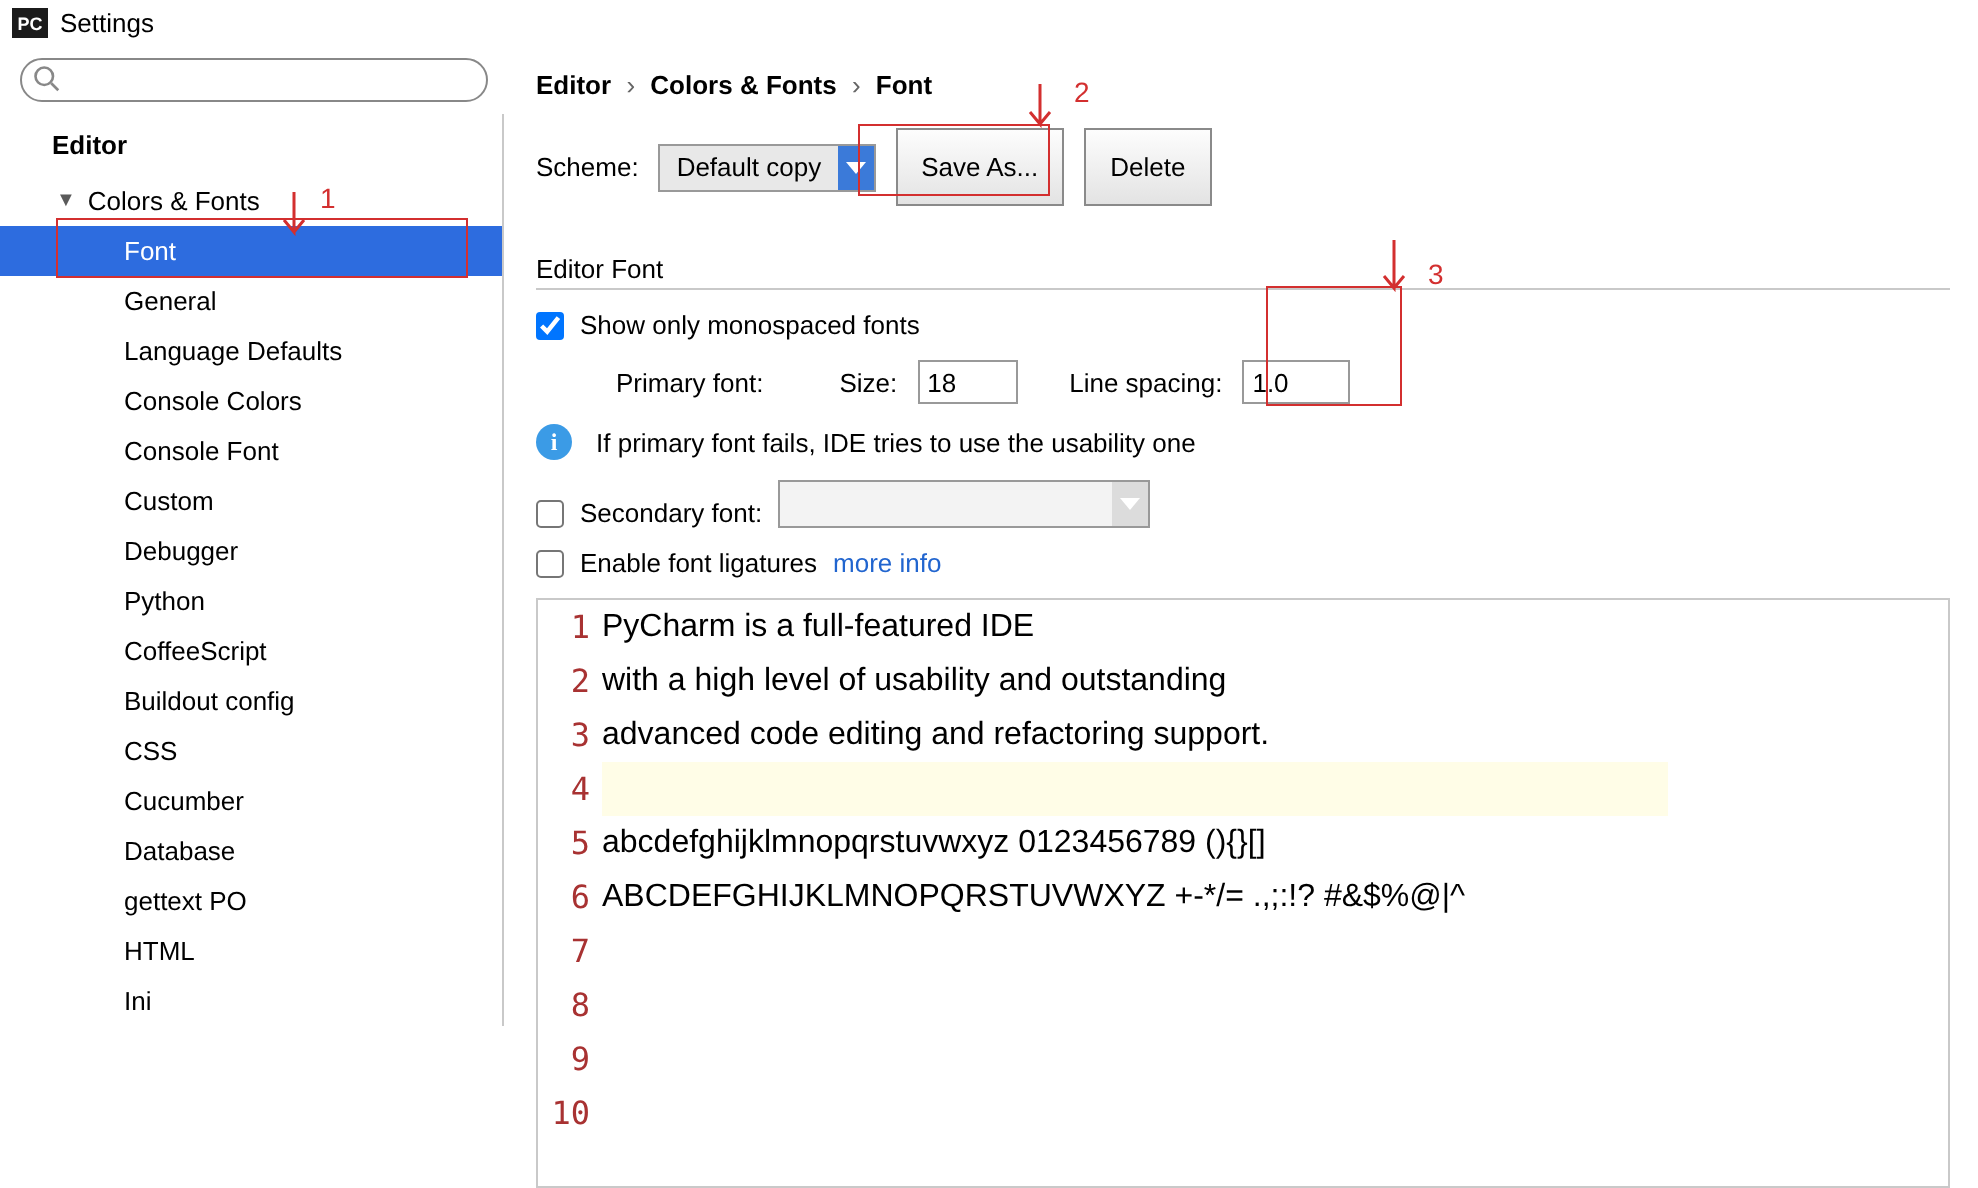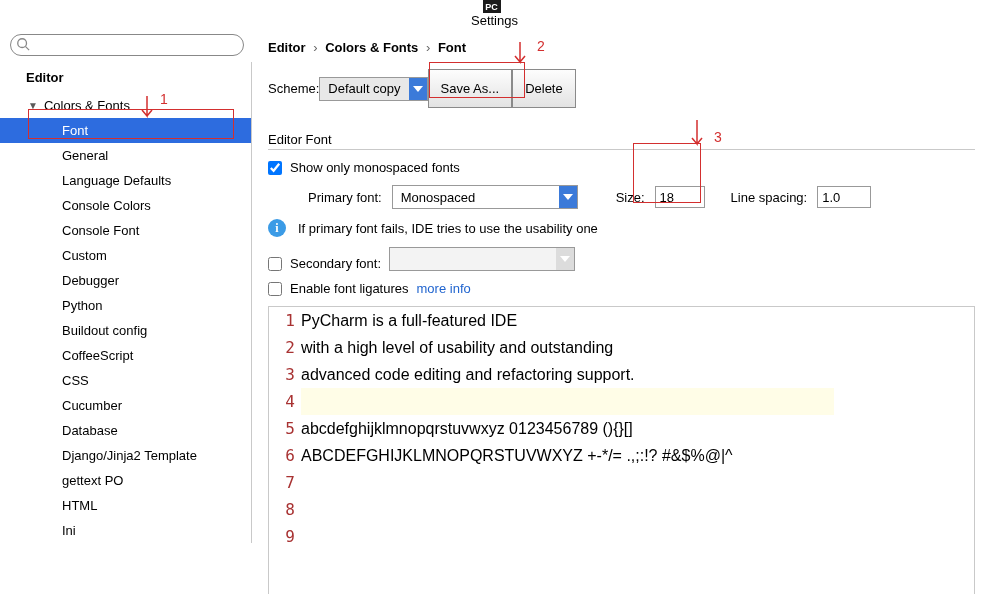--- a/index.html
+++ b/index.html
@@ -1,35 +1,35 @@
 <!DOCTYPE html>
 <html><head>
   <meta charset="utf-8">
   <style>
     * { margin: 0; padding: 0; box-sizing: border-box; font-family: Arial, sans-serif; }
     body { font-size: 13px; color: #000; overflow: hidden; }
     .window { width: 989px; height: 594px; display: flex; flex-direction: column; }
-    .titlebar { height: 28px; display: flex; align-items: center; padding: 0 6px; flex-direction: column; }
+    .titlebar { height: 28px; display: flex; align-items: center; padding: 0 6px; }
     .titlebar .app-icon { width: 18px; height: 15px; background: #1b1b1b; color: #fff; font-size: 9px; font-weight: bold; display: flex; align-items: center; justify-content: center; margin-right: 6px; }
     .titlebar .title { font-size: 13px; }
     .search-row { padding: 6px 10px; }
     .search-box { position: relative; width: 234px; }
     .search-box svg { position: absolute; left: 6px; top: 3px; }
     .search-box input { width: 100%; height: 22px; border: 1px solid #888; border-radius: 11px; padding: 0 22px; font-size: 12px; outline: none; }
     .main-split { flex: 1; display: flex; }
     .sidebar { width: 252px; border-right: 1px solid #c9c9c9; overflow-y: auto; }
     .sidebar .tree-header { font-weight: bold; padding: 8px 0 8px 26px; font-size: 13px; }
     .sidebar .tree-group { display: flex; align-items: center; padding: 5px 0 5px 28px; font-size: 13px; cursor: default; }
     .sidebar .tree-group .arrow { margin-right: 6px; font-size: 10px; color: #5a5a5a; }
     .sidebar .tree-item { padding: 5px 0 5px 62px; font-size: 13px; cursor: default; }
     .sidebar .tree-item.selected { background: #2d6cdf; color: #fff; }
     .right-pane { flex: 1; padding: 12px 14px 0 14px; position: relative; }
     .breadcrumb { font-size: 13px; font-weight: bold; margin-bottom: 14px; }
     .breadcrumb .sep { font-weight: normal; color: #666; margin: 0 4px; }
-    .scheme-row { display: flex; align-items: center; gap: 0; margin-bottom: 24px; }
+    .scheme-row { display: flex; align-items: center; gap: 10px; margin-bottom: 24px; }
     .scheme-row label { font-size: 13px; }
     .combo { position: relative; display: inline-flex; align-items: center; background: #e8e8e8; border: 1px solid #999; height: 24px; }
     .combo .combo-text { padding: 0 8px; font-size: 13px; }
     .combo .combo-btn { width: 18px; height: 100%; background: #3b7ad9; display: flex; align-items: center; justify-content: center; }
     .combo .combo-btn svg path { fill: #fff; }
     .combo2 .combo-btn { background: #3b7ad9; }
     .btn { height: 39px; padding: 17px 12px; background: linear-gradient(#fdfdfd,#e3e3e3); border: 1px solid #8a8a8a; font-size: 13px; cursor: default; display: inline-flex; align-items: center; }
     .fieldset-label { font-size: 13px; color: #000; margin-bottom: 2px; }
     .hr-line { border: none; border-top: 1px solid #c9c9c9; margin-bottom: 10px; margin-top: 2px; }
     .checkbox-row { display: flex; align-items: flex-end; gap: 8px; margin-bottom: 10px; }
@@ -77,26 +77,25 @@
         </div>
         <div id="tree-items">
             <div class="tree-item selected">Font</div>
             <div class="tree-item">General</div>
             <div class="tree-item">Language Defaults</div>
             <div class="tree-item">Console Colors</div>
             <div class="tree-item">Console Font</div>
             <div class="tree-item">Custom</div>
             <div class="tree-item">Debugger</div>
             <div class="tree-item">Python</div>
+            <div class="tree-item">CoffeeScript</div>
             <div class="tree-item">Buildout config</div>
-            <div class="tree-item">CoffeeScript</div>
             <div class="tree-item">CSS</div>
             <div class="tree-item">Cucumber</div>
             <div class="tree-item">Database</div>
-            <div class="tree-item">Django/Jinja2 Template</div>
             <div class="tree-item">gettext PO</div>
             <div class="tree-item">HTML</div>
             <div class="tree-item">Ini</div>
           </div>
       </div>
     </div>
 
     <div class="right-pane">
       <div class="breadcrumb">
         <span>Editor</span>
@@ -123,28 +122,20 @@
       <div class="fieldset-label">Editor Font</div>
       <hr class="hr-line">
 
       <div class="checkbox-row">
         <input type="checkbox" id="mono-cb" checked="" style="">
         <label>Show only monospaced fonts</label>
       </div>
 
       <div class="form-row indented" style="gap:10px;">
         <label>Primary font:</label>
-        <div class="combo combo2" style="width:186px; background:#fff;">
-          <span class="combo-text" style="flex:1;">Monospaced</span>
-          <span class="combo-btn">
-              <svg width="10" height="6">
-                <path d="M0 0 L10 0 L5 6 Z"></path>
-              </svg>
-            </span>
-        </div>
         <label style="margin-left:28px;">Size:</label>
         <input class="num-input" value="18" style="">
         <label style="margin-left:16px;">Line spacing:</label>
         <input class="num-input wide" value="1.0" style="">
       </div>
 
       <div class="form-row">
         <span class="info-icon">i</span>
         <span>If primary font fails, IDE tries to use the usability one</span>
       </div>
@@ -199,20 +190,24 @@
               <div class="code-text"></div>
             </div>
             <div class="code-line">
               <div class="gutter">8</div>
               <div class="code-text"></div>
             </div>
             <div class="code-line">
               <div class="gutter">9</div>
               <div class="code-text"></div>
             </div>
+            <div class="code-line">
+              <div class="gutter">10</div>
+              <div class="code-text"></div>
+            </div>
           </div>
       </div>
 
     </div>
   </div>
 </div>
 
 <div class="redbox" style="left:28px; top:109px; width:206px; height:30px;"></div>
 <span class="annot" style="left:160px; top:91px;">1</span>
 <svg class="arrow-svg" style="left:140px; top:96px;" width="14" height="26">

